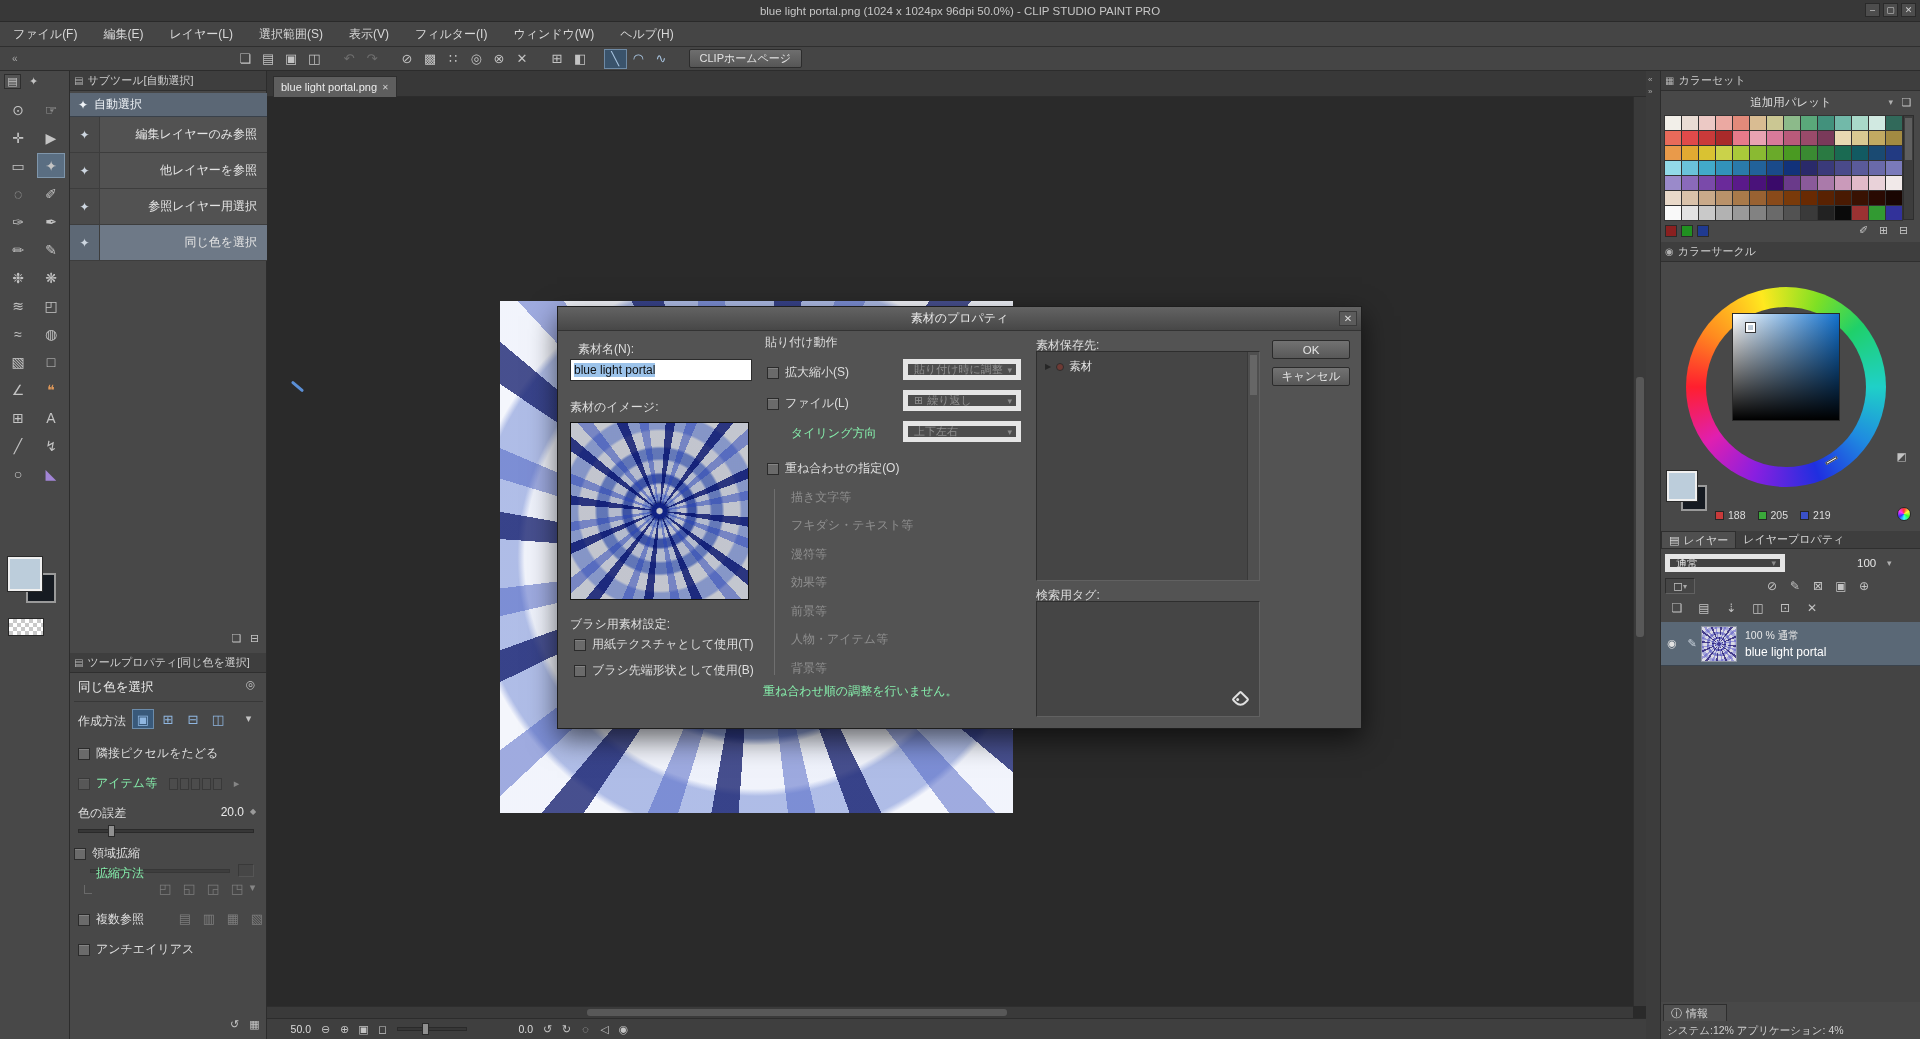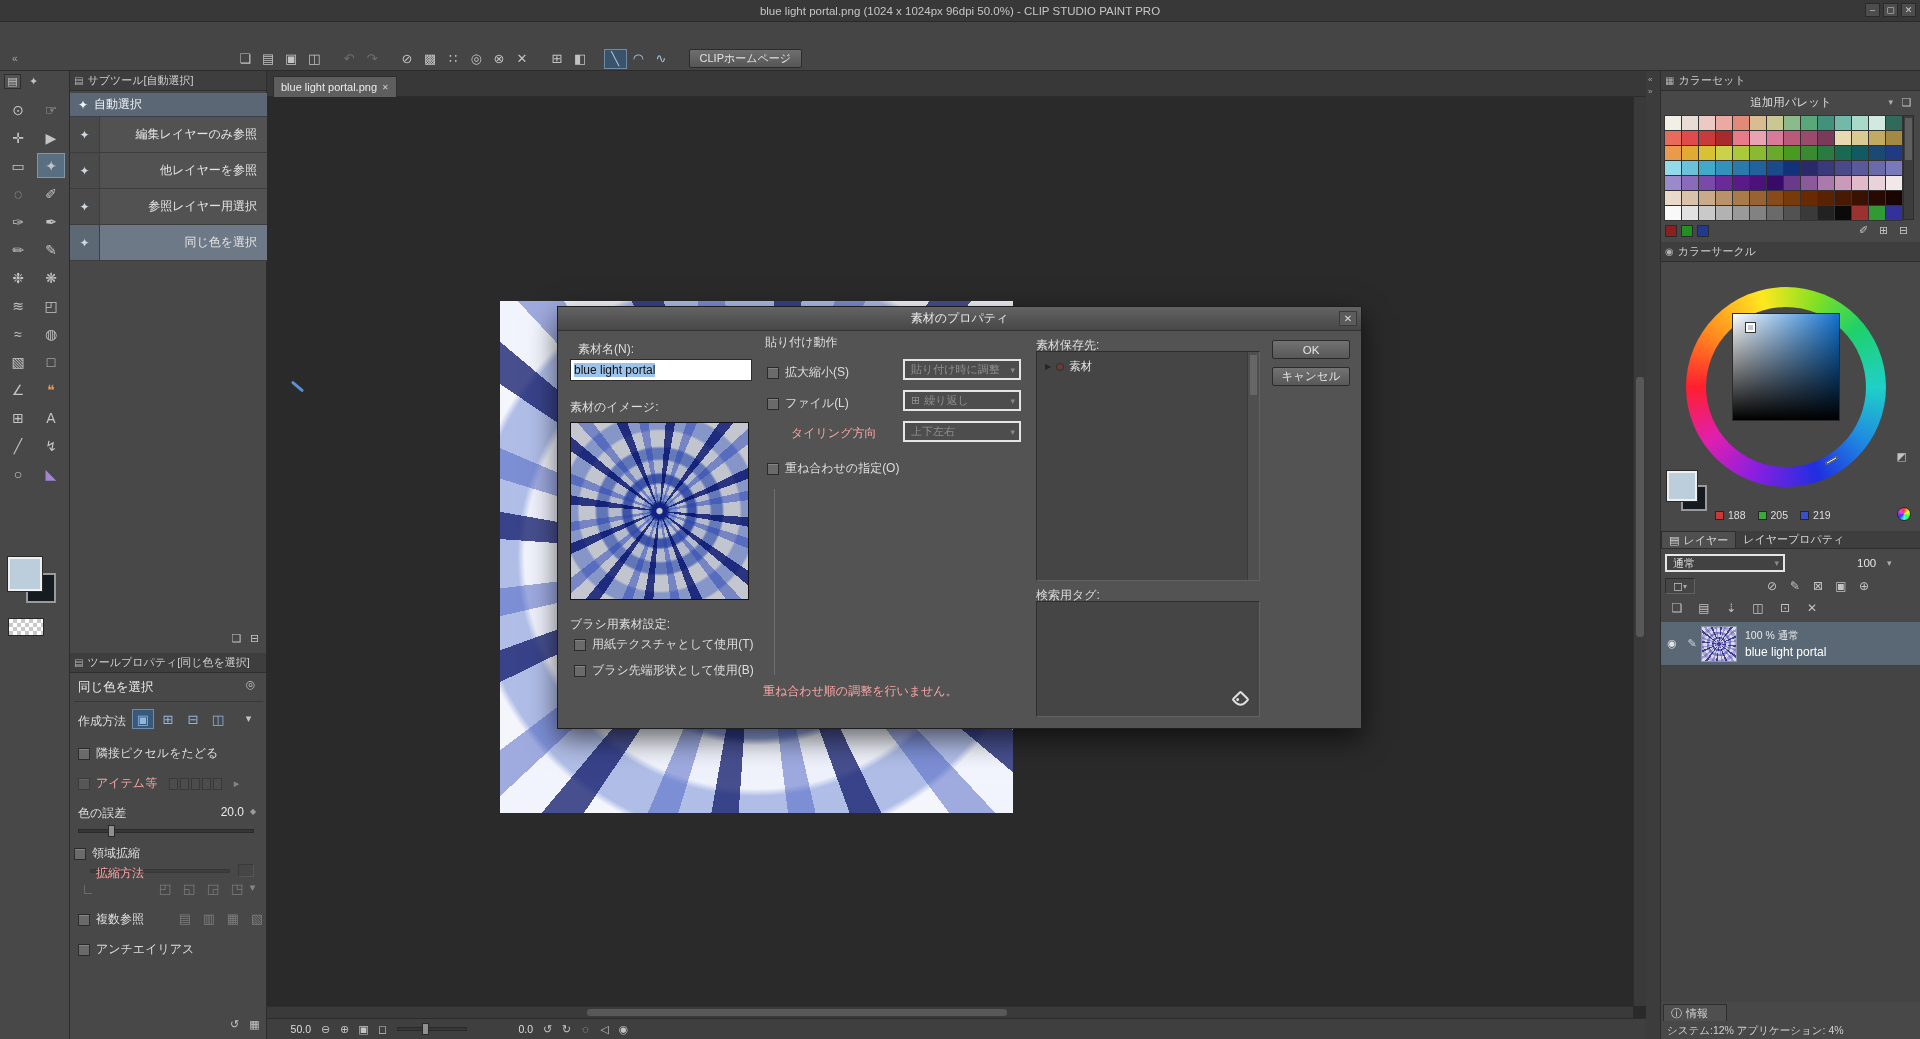--- a/index.html
+++ b/index.html
@@ -23,28 +23,28 @@
   .tbi.active{background:#3a536b;border:1px solid #6e8aa5;}
   .tb-btn{margin-left:16px;padding:1px 10px;background:linear-gradient(#6e6e6e,#565656);
     border:1px solid #2c2c2c;border-radius:2px;color:#e2e2e2;font-size:11px;}
   .collapse{color:#a8a8a8;font-size:10px;margin:0 6px;}
   
   .panel{background:#484848;border-right:1px solid #2c2c2c;}
   .phead{background:#3e3e3e;color:#cfcfcf;font-size:11px;display:flex;align-items:center;
     gap:4px;border-bottom:1px solid #2f2f2f;padding:0 4px;height:20px;}
   .phead .mini{font-size:10px;color:#b0b0b0;}
   .lbl{color:#dedede;font-size:12px;}
-  .lbl.dis{color:#fca5a5;}
+  .lbl.dis{color:#86efac;}
   .cb{width:12px;height:12px;background:#6a6a6a;border:1px solid #2b2b2b;flex:none;
     box-shadow:inset 0 1px 0 rgba(255,255,255,.18);}
   .cb.dis{opacity:.45;}
   .drowf{display:flex;align-items:center;gap:6px;}
   .btn{background:linear-gradient(#727272,#585858);border:1px solid #2b2b2b;border-radius:2px;
     color:#e5e5e5;font-size:11.5px;display:flex;align-items:center;justify-content:center;}
-  .dd{background:#4d4d4d;border:2px solid #e5e5e5;color:#8f8f8f;font-size:11px;
+  .dd{background:#4d4d4d;border:5px solid #e5e5e5;color:#8f8f8f;font-size:11px;
     display:flex;align-items:center;gap:4px;padding:0 4px 0 6px;}
   .dda{margin-left:auto;color:#8a8a8a;font-size:9px;}
   .inset{background:#454545;border:1px solid #2e2e2e;border-bottom-color:#616161;border-right-color:#616161;}
   .track{background:#373737;border:1px solid #2a2a2a;height:4px;}
   .thumbv{width:7px;height:12px;background:#909090;border:1px solid #2b2b2b;}
   .checker{background:repeating-conic-gradient(#c9c9c9 0 25%,#fff 0 50%);background-size:8px 8px;
     border:1px solid #272727;}
   
   .toolgrid{display:grid;grid-template-columns:28px 28px;gap:3px 5px;}
   .tool-cell{width:28px;height:25px;display:flex;align-items:center;justify-content:center;
@@ -120,20 +120,30 @@
 
   <div class="r titlebar" style="left:0;top:0;width:1920px;height:22px">
     <span>blue light portal.png (1024 x 1024px 96dpi 50.0%)  - CLIP STUDIO PAINT PRO</span>
     <span class="winbtns">
       <span class="winbtn">‒</span>
       <span class="winbtn">▢</span>
       <span class="winbtn">✕</span>
     </span>
   </div>
 
+  <div class="r menubar" style="left:0;top:22px;width:1920px;height:25px">
+    <span class="menu-item">ファイル(F)</span>
+    <span class="menu-item">編集(E)</span>
+    <span class="menu-item">レイヤー(L)</span>
+    <span class="menu-item">選択範囲(S)</span>
+    <span class="menu-item">表示(V)</span>
+    <span class="menu-item">フィルター(I)</span>
+    <span class="menu-item">ウィンドウ(W)</span>
+    <span class="menu-item">ヘルプ(H)</span>
+  </div>
 
   <div class="r toolbar" style="left:0;top:47px;width:1920px;height:24px">
     <span class="collapse">«</span>
     <span style="display:flex;align-items:center;margin-left:210px">
 
         <span class="tbi">❏</span>
 
         <span class="tbi">▤</span>
 
         <span class="tbi">▣</span>
@@ -656,20 +666,30 @@
     <span class="r lbl dis" style="left:233px;top:118px">タイリング方向</span>
     <div class="r dd" style="left:345px;top:114px;width:118px;height:21px">
       <span>上下左右</span>
       <span class="dda">▾</span>
     </div>
     <div class="r drowf" style="left:209px;top:153px">
       <span class="cb"></span>
       <span class="lbl">重ね合わせの指定(O)</span>
     </div>
     <div class="r" style="left:216px;top:182px;width:1px;height:186px;background:#6f6f6f"></div>
+    <div class="r" style="left:233px;top:176px;width:170px">
+
+    <div class="ov-item">描き文字等</div>
+        <div class="ov-item">フキダシ・テキスト等</div>
+        <div class="ov-item">漫符等</div>
+        <div class="ov-item">効果等</div>
+        <div class="ov-item">前景等</div>
+        <div class="ov-item">人物・アイテム等</div>
+        <div class="ov-item">背景等</div>
+      </div>
     <span class="r lbl dis" style="left:205px;top:376px">重ね合わせ順の調整を行いません。</span>
 
     <span class="r lbl" style="left:478px;top:30px">素材保存先:</span>
     <div class="r inset" style="left:478px;top:44px;width:224px;height:230px">
       <div class="tree-row">
         <span class="tree-arrow">▶</span>
         <span class="tree-dot"></span>
         <span>素材</span>
       </div>
       <div class="r" style="right:0;top:0;width:12px;height:228px;background:#4f4f4f;border-left:1px solid #393939">

